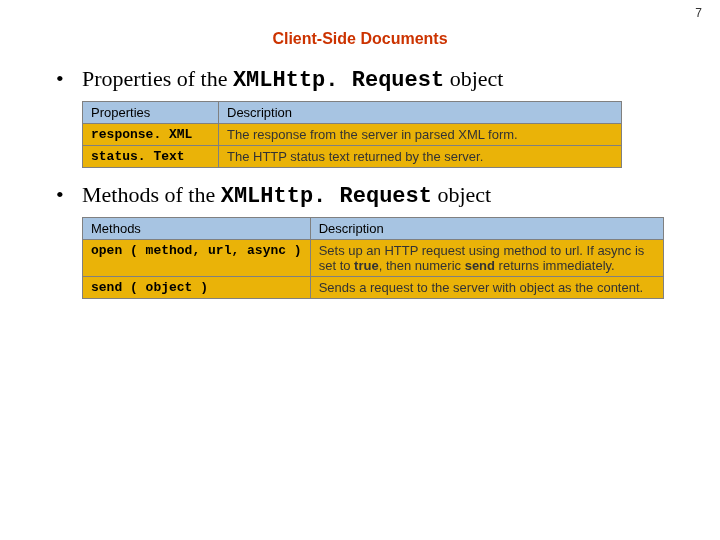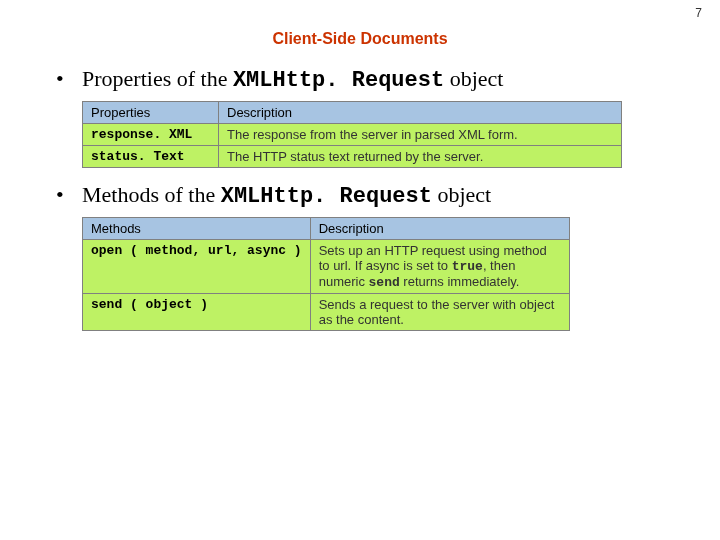--- a/index.html
+++ b/index.html
@@ -48,21 +48,21 @@
   .obj-name {
     font-family: 'Courier New', Courier, monospace;
     font-weight: bold;
   }
   table.ref {
     border-collapse: collapse;
     margin-left: 26px;
     margin-top: 5px;
     font-family: Arial, Helvetica, sans-serif;
     font-size: 13px;
-    background: #bef264;
+    background: #eab308;
     padding-left: 44px;
   }
   table.ref th {
     background: #a7c4e2;
     font-weight: normal;
     text-align: left;
     padding: 3px 8px;
     border: 1px solid #808080;
     color: #000;
   }
@@ -71,25 +71,25 @@
     padding: 3px 8px;
     vertical-align: top;
     color: #333;
   }
   table.ref td.prop {
     font-family: 'Courier New', Courier, monospace;
     font-weight: bold;
     white-space: nowrap;
     color: #000;
   }
-  table.ref td .mono { font-family: Liberation Mono, monospace; font-weight: bold; }
+  table.ref td .mono { font-family: Liberation Sans, sans-serif; font-weight: bold; }
   table.ref td .ital { }
   .t1 { width: 540px; }
   .t1 colgroup col:first-child { width: 136px; }
-  .t2 { width: 488px; margin-top:6px;}
+  .t2 { width: 582px; margin-top:6px;}
   .t2 colgroup col:first-child { width: 196px; }
 </style>
 </head>
 <body>
 
 <div class="page-num">7</div>
 
 <div class="title">Client-Side Documents</div>
 
 <div class="body-area">

